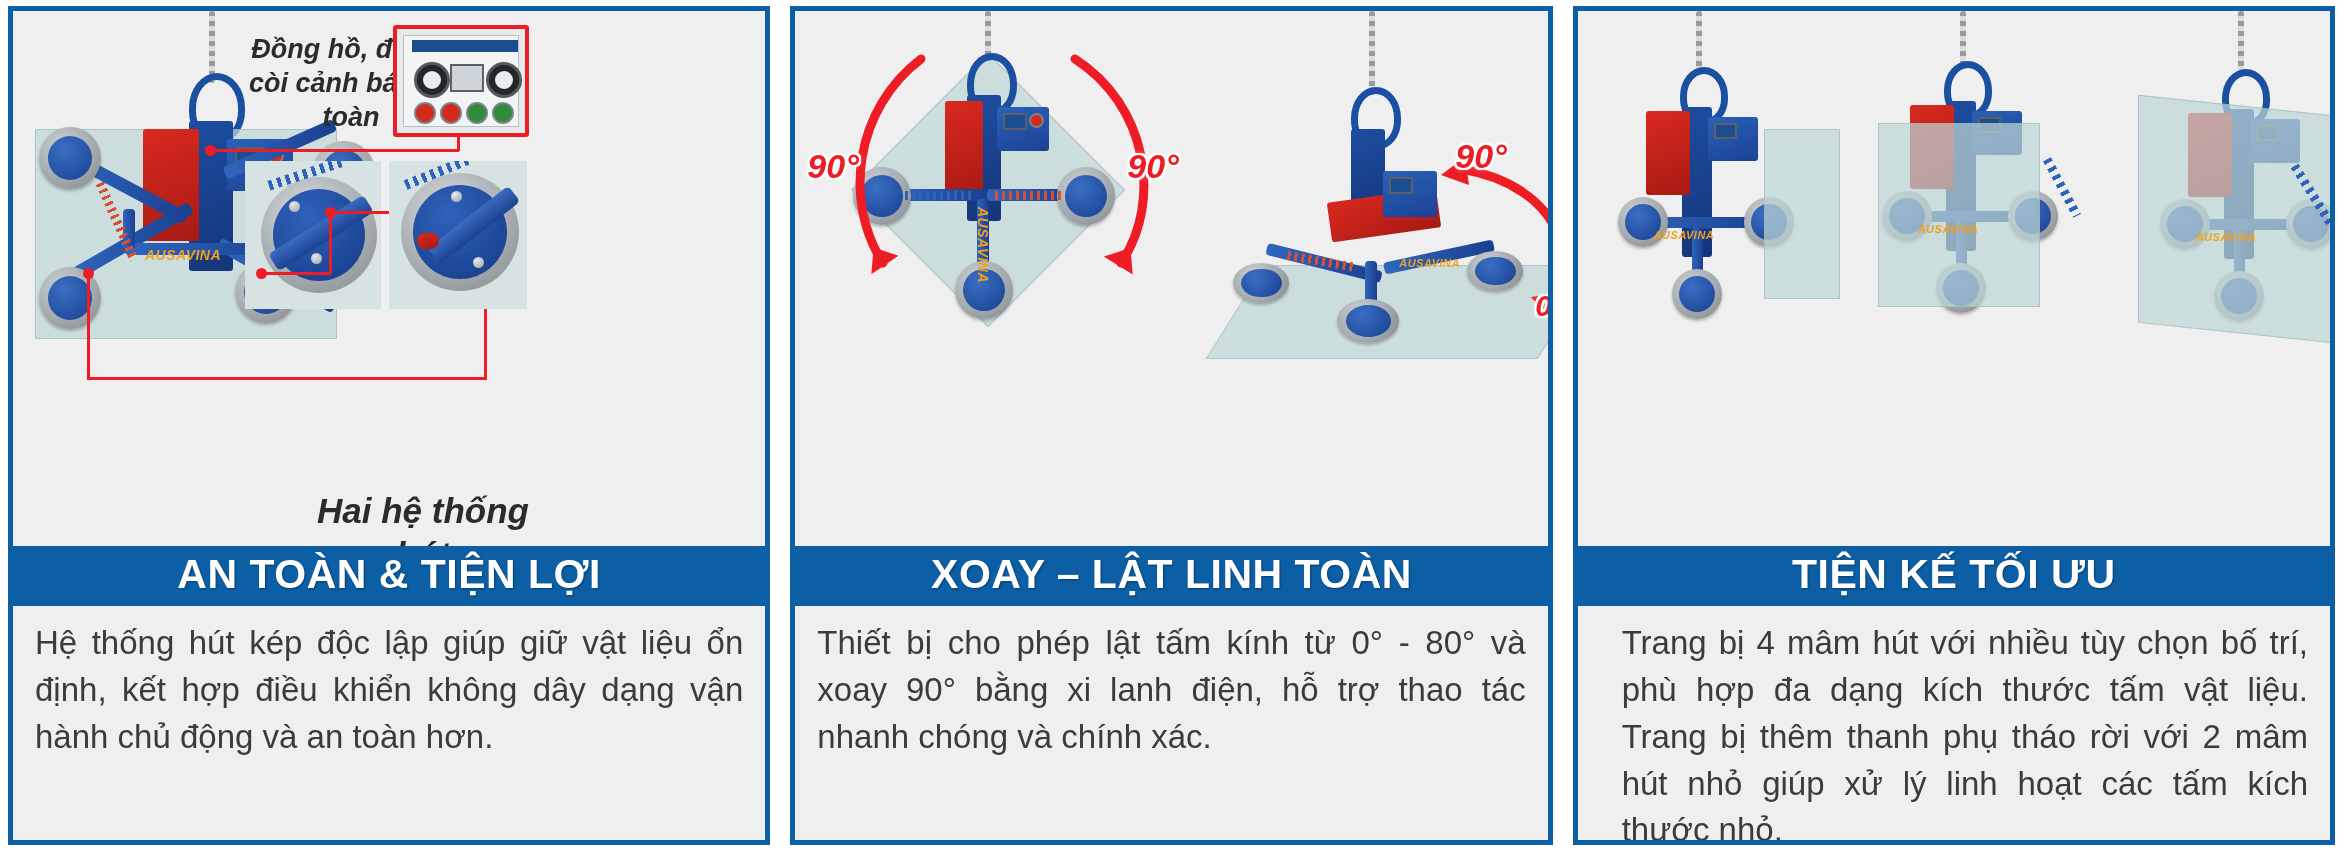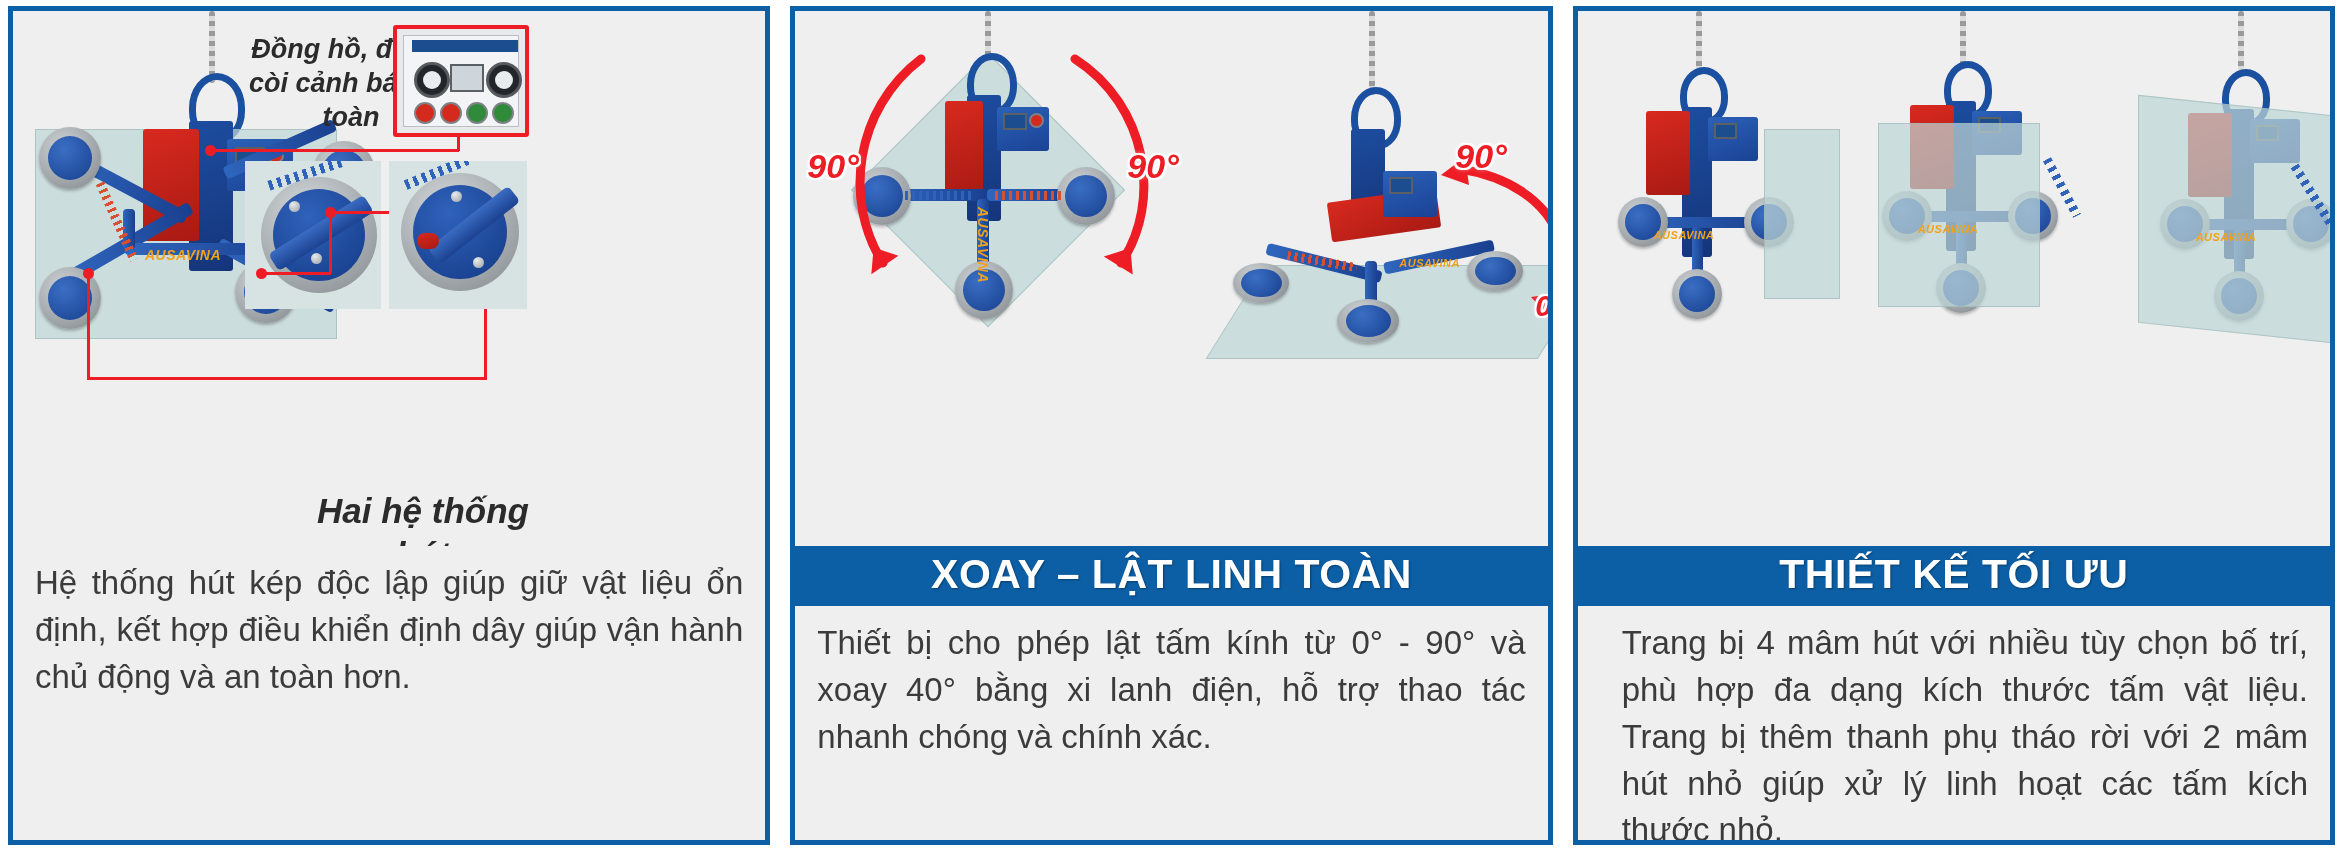--- a/index.html
+++ b/index.html
@@ -165,21 +165,22 @@
       <div class="rline" style="left:318px;top:200px;width:58px;height:3px;"></div>
 
       <div class="rdot" style="left:70px;top:257px;"></div>
       <div class="rline" style="left:74px;top:261px;width:3px;height:108px;"></div>
       <div class="rline" style="left:74px;top:366px;width:400px;height:3px;"></div>
       <div class="rline" style="left:471px;top:298px;width:3px;height:70px;"></div>
 
       <div class="callout" style="left:290px;top:478px;width:240px;font-size:35px;">Hai hệ thống hút</div>
     </div>
 
-    <div class="copy">Hệ thống hút kép độc lập giúp giữ vật liệu ổn định, kết hợp điều khiển định dây giúp vận hành chủ động và an toàn hơn.</div>
+    <div class="band">AN TOÀN &amp; TIỆN LỢI</div>
+    <div class="copy">Hệ thống hút kép độc lập giúp giữ vật liệu ổn định, kết hợp điều khiển không dây dạng vận hành chủ động và an toàn hơn.</div>
   </div>
 
   <div class="panel">
     <div class="illus">
 
       <div class="chain" style="left:190px;top:0;height:46px;"></div>
       <div class="glassplate rot45" style="left:96px;top:82px;width:192px;height:192px;"></div>
 
       <div class="eye" style="left:172px;top:42px;width:36px;height:48px;border-radius:50% 50% 45% 45%;"></div>
       <div class="blue dk" style="left:172px;top:84px;width:34px;height:126px;"></div>
@@ -249,21 +250,21 @@
         <path d="M26,18 C124,34 150,112 112,156" fill="none" stroke="#ee1c25" stroke-width="9" stroke-linecap="round"></path>
         <polygon points="30,6 6,24 34,34" fill="#ee1c25"></polygon>
         <polygon points="118,170 96,146 124,142" fill="#ee1c25"></polygon>
       </svg>
 
       <div class="ang" style="left:660px;top:126px;">90°</div>
       <div class="ang" style="left:740px;top:278px;font-size:30px;">0°</div>
     </div>
 
     <div class="band">XOAY – LẬT LINH TOÀN</div>
-    <div class="copy">Thiết bị cho phép lật tấm kính từ 0° - 90° và xoay 40° bằng xi lanh điện, hỗ trợ thao tác nhanh chóng và chính xác.</div>
+    <div class="copy">Thiết bị cho phép lật tấm kính từ 0° - 80° và xoay 90° bằng xi lanh điện, hỗ trợ thao tác nhanh chóng và chính xác.</div>
   </div>
 
   <div class="panel">
     <div class="illus">
 
       <div class="chain" style="left:118px;top:0;height:64px;"></div>
       <div class="eye" style="left:102px;top:56px;width:34px;height:44px;border-radius:50% 50% 45% 45%;"></div>
       <div class="blue dk" style="left:104px;top:96px;width:30px;height:150px;"></div>
       <div class="red" style="left:68px;top:100px;width:44px;height:84px;"></div>
       <div class="blue" style="left:130px;top:106px;width:50px;height:44px;"></div>
@@ -318,17 +319,17 @@
           <i></i>
         </div>
       <div class="cup" style="left:636px;top:260px;width:50px;height:50px;">
           <i></i>
         </div>
       <div class="glassplate" style="left:560px;top:96px;width:230px;height:226px;transform:skewY(6deg);"></div>
       <div class="coil" style="left:700px;top:180px;width:70px;height:9px;transform:rotate(58deg);"></div>
       <div class="logo" style="left:618px;top:220px;font-size:11px;">AUSAVINA</div>
     </div>
 
-    <div class="band">THIẾT KẾ TỐI ƯU</div>
+    <div class="band">TIỆN KẾ TỐI ƯU</div>
     <div class="copy p3">Trang bị 4 mâm hút với nhiều tùy chọn bố trí, phù hợp đa dạng kích thước tấm vật liệu. Trang bị thêm thanh phụ tháo rời với 2 mâm hút nhỏ giúp xử lý linh hoạt các tấm kích thước nhỏ.</div>
   </div>
 
 </div>
 
 </body></html>

